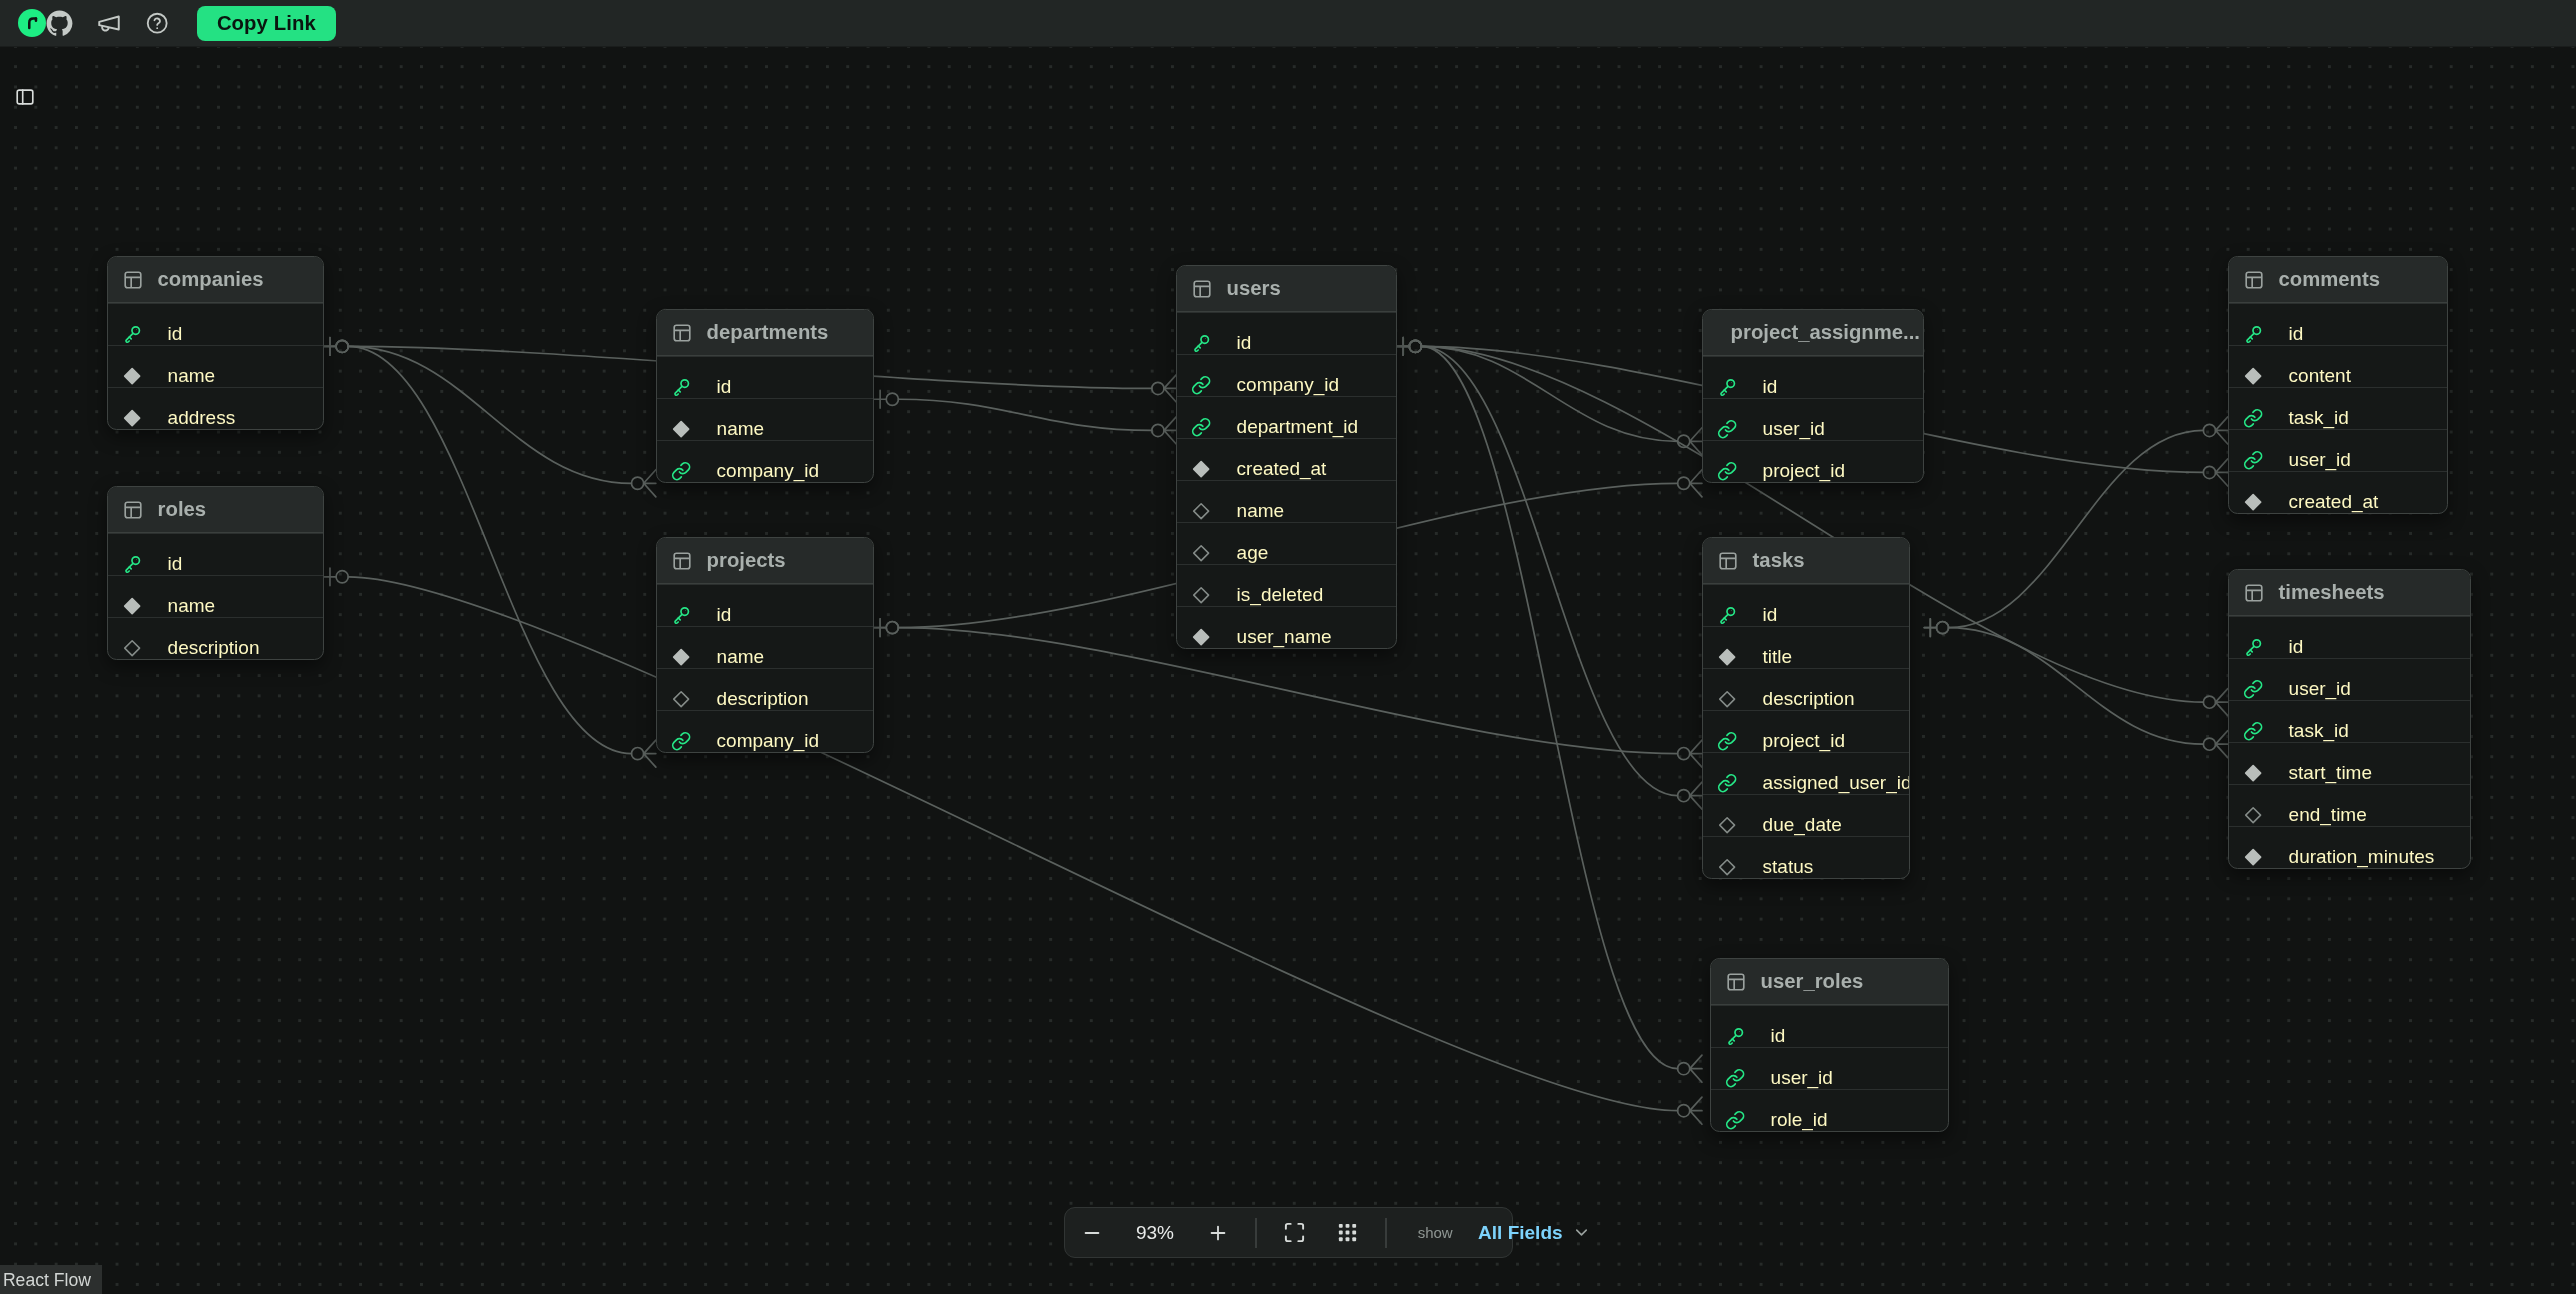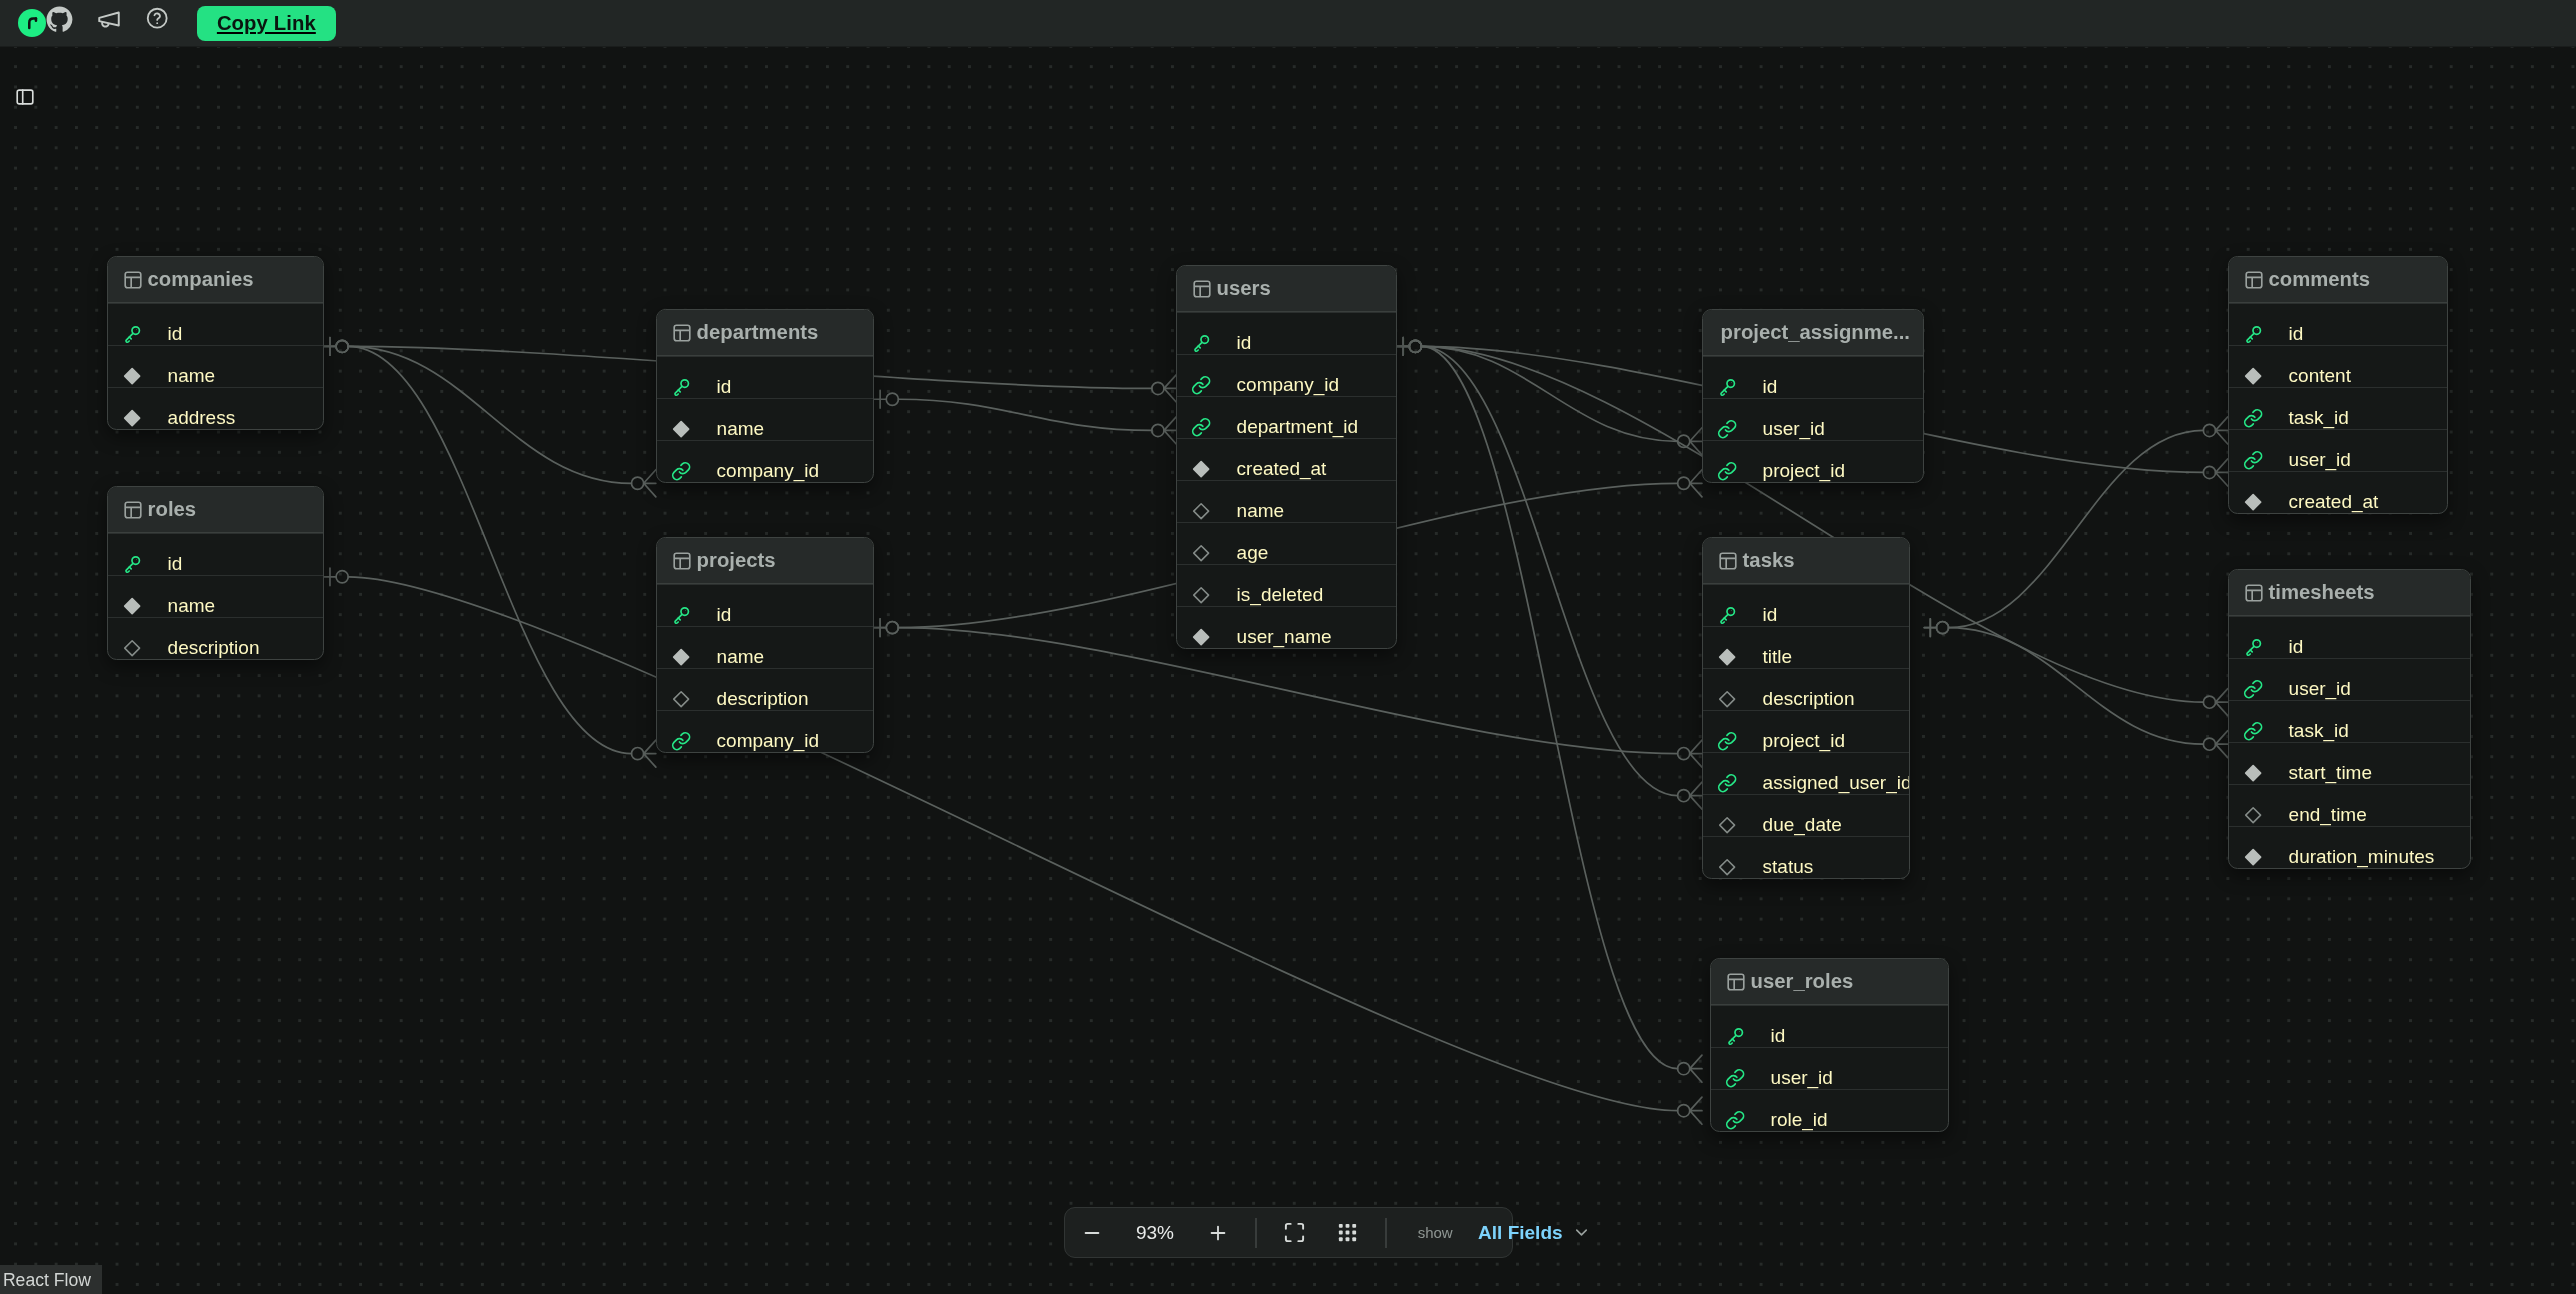--- a/index.html
+++ b/index.html
@@ -10,42 +10,42 @@
     -webkit-font-smoothing:antialiased;
   }
   
   #topbar{
     position:absolute;left:0;top:0;width:100%;height:47px;z-index:30;
     background:#222625;display:flex;align-items:center;padding:0 17.6px;box-sizing:border-box;
     border-bottom:0.7px solid #1a1d1c;
   }
   #logo{width:28.5px;height:28.5px;border-radius:50%;background:#1ded83;display:flex;align-items:center;justify-content:center;flex:0 0 auto;cursor:pointer;}
   #title{flex:1;text-align:center;color:#9ba3a0;font-size:19px;font-weight:500;letter-spacing:0.3px;}
-  .tb-right{display:flex;align-items:flex-start;gap:23px;flex:0 0 auto;text-decoration:underline;}
+  .tb-right{display:flex;align-items:center;gap:23px;flex:0 0 auto;}
   .icon-btn{background:none;border:none;padding:0;display:flex;align-items:center;justify-content:center;cursor:pointer;}
   #copy-link{
     background:#24e183;color:#0a150f;border:none;border-radius:8.1px;height:35px;padding:0 20.3px;
     font-family:inherit;font-size:20.3px;font-weight:700;letter-spacing:0.1px;cursor:pointer;margin-left:4.1px;
   }
   
   #canvas{
     position:absolute;left:0;top:47px;right:0;bottom:0;z-index:1;
     background-color:#111312;
     background-image:radial-gradient(#272b29 1.5px,transparent 1.8px);
     background-size:20.3px 20.3px;background-position:5.4px 9.5px;
   }
   #sidebar-toggle{position:absolute;left:11px;top:83px;z-index:25;background:none;border:none;padding:2.7px;cursor:pointer;}
   #edges{position:absolute;left:0;top:0;width:2576px;height:1294px;z-index:5;pointer-events:none;}
   
   .table{
     position:absolute;z-index:10;background:#151817;border:1.4px solid #3e4341;border-radius:9.5px;
     overflow:hidden;box-shadow:0 6.8px 17.6px rgba(0,0,0,.45);box-sizing:border-box;cursor:pointer;
   }
   .table-header{
-    height:46px;background:#262a29;display:flex;align-items:center;gap:4px;padding:0 13.6px;
+    height:46px;background:#262a29;display:flex;align-items:center;gap:14px;padding:0 13.6px;
     border-bottom:1.4px solid #3a3f3d;box-sizing:border-box;
   }
   .table-header .tname{color:#a9b0ad;font-size:20.3px;font-weight:600;white-space:nowrap;}
   .trow{
     height:42px;display:flex;align-items:flex-end;gap:24px;padding:0 13.6px;box-sizing:border-box;
     border-top:1.4px solid #2b2f2e;font-size:19px;font-weight:500;color:#fef9c3;white-space:nowrap;
   }
   .trow:first-of-type{border-top:none;}
   .ficon{display:flex;align-items:center;justify-content:center;width:22px;height:22px;flex:0 0 auto;}
   

